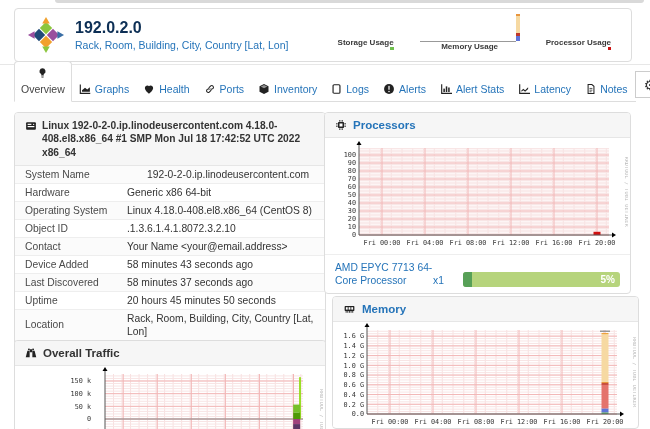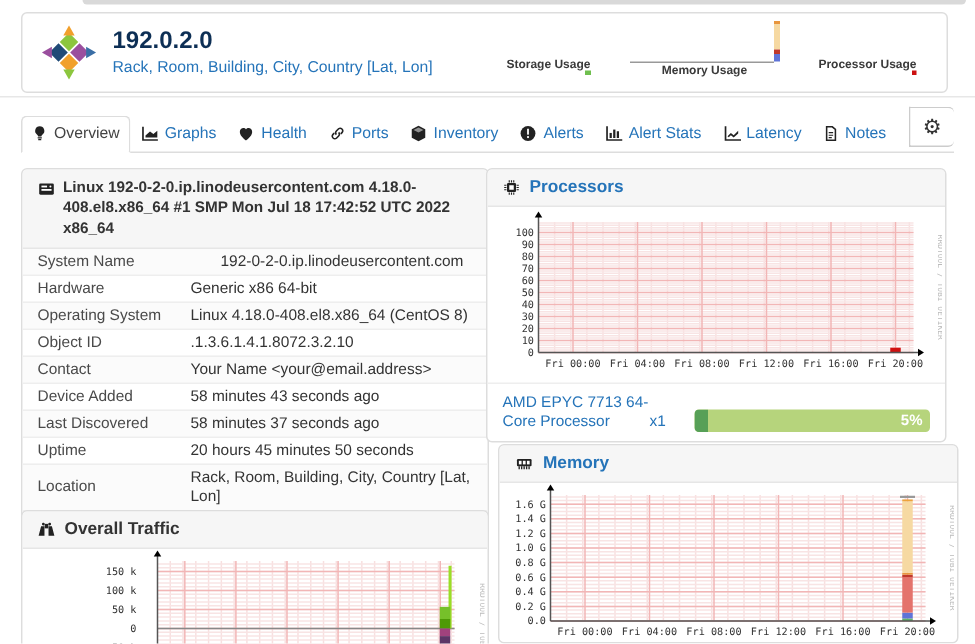--- a/index.html
+++ b/index.html
@@ -21,21 +21,21 @@
   .spark{position:relative;height:30px;width:100px;}
   .spark .base{position:absolute;left:0;right:4px;bottom:0;height:1px;background:#999;}
   .spark .stack{position:absolute;right:0;bottom:1px;width:4px;display:flex;flex-direction:column-reverse;}
   .hline{position:absolute;top:64px;left:0;right:0;height:1px;background:#e7e7e7;}
   
   .tabbar{position:absolute;top:71px;left:14px;right:14px;height:30px;display:flex;
           align-items:flex-end;border-bottom:1px solid #ddd;}
   .tab{display:flex;align-items:center;gap:4px;padding:5px 6px 6px;font-size:10.5px;color:#2574b9;
        margin-bottom:-1px;border:1px solid transparent;white-space:nowrap;cursor:pointer;}
   .tab .ticon{color:#222;display:inline-flex;}
-  .tab.active{background:#fff;border-color:#ddd #ddd #fff #ddd;border-radius:4px 4px 0 0;color:#444;}
+  .tab.active{background:#fff;border-color:#ddd #ddd #fff #ddd;border-radius:4px 4px 0 0;color:#444;flex-direction:column;}
   .tabbtns{margin-left:auto;display:flex;margin-bottom:3px;}
   .tbtn{width:29px;height:25px;border:1px solid #ccc;background:#fff;display:flex;align-items:center;
         justify-content:center;font-size:14px;color:#333;cursor:pointer;}
   .tbtn:first-child{border-radius:4px 0 0 4px;border-right:none;}
   .tbtn:last-child{border-radius:0 4px 4px 0;}
   
   .panel{position:absolute;border:1px solid #ddd;border-radius:4px;background:#fff;overflow:hidden;}
   .phead{background:#f6f6f6;border-bottom:1px solid #e6e6e6;padding:6px 10px;display:flex;
          align-items:center;gap:6px;font-size:11.5px;font-weight:bold;}
   .phead.blue{color:#2574b9;}
@@ -153,20 +153,28 @@
         <span>Ports</span>
       </a>
       <a class="tab">
         <span class="ticon">
           <svg width="12" height="12" viewBox="0 0 16 16" fill="currentColor">
             <path d="M8 1.2 14 4.2v7.6L8 14.8 2 11.8V4.2z"></path>
             <path d="M8 2.6 3.6 4.8 8 7l4.4-2.2z" fill="#fff" opacity=".5"></path>
           </svg>
         </span>
         <span>Inventory</span>
+      </a>
+      <a class="tab">
+        <span class="ticon">
+          <svg width="11" height="12" viewBox="0 0 16 16">
+            <rect x="3" y="1.8" width="10" height="12.4" rx="1.6" fill="none" stroke="currentColor" stroke-width="1.7"></rect>
+          </svg>
+        </span>
+        <span>Logs</span>
       </a>
       <a class="tab">
         <span class="ticon">
           <svg width="12" height="12" viewBox="0 0 16 16">
             <circle cx="8" cy="8" r="6.6" fill="currentColor"></circle>
             <rect x="7.2" y="3.8" width="1.6" height="5.2" fill="#fff"></rect>
             <circle cx="8" cy="11.2" r="1" fill="#fff"></circle>
           </svg>
         </span>
         <span>Alerts</span>

